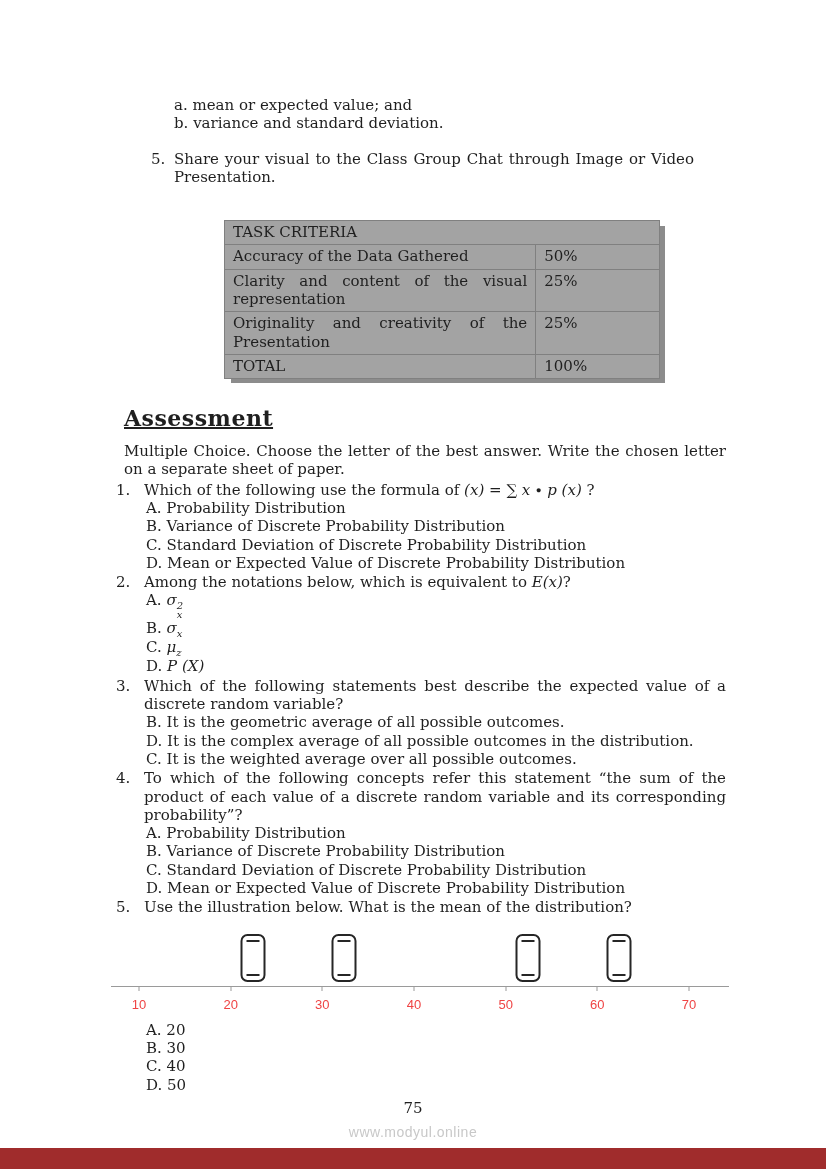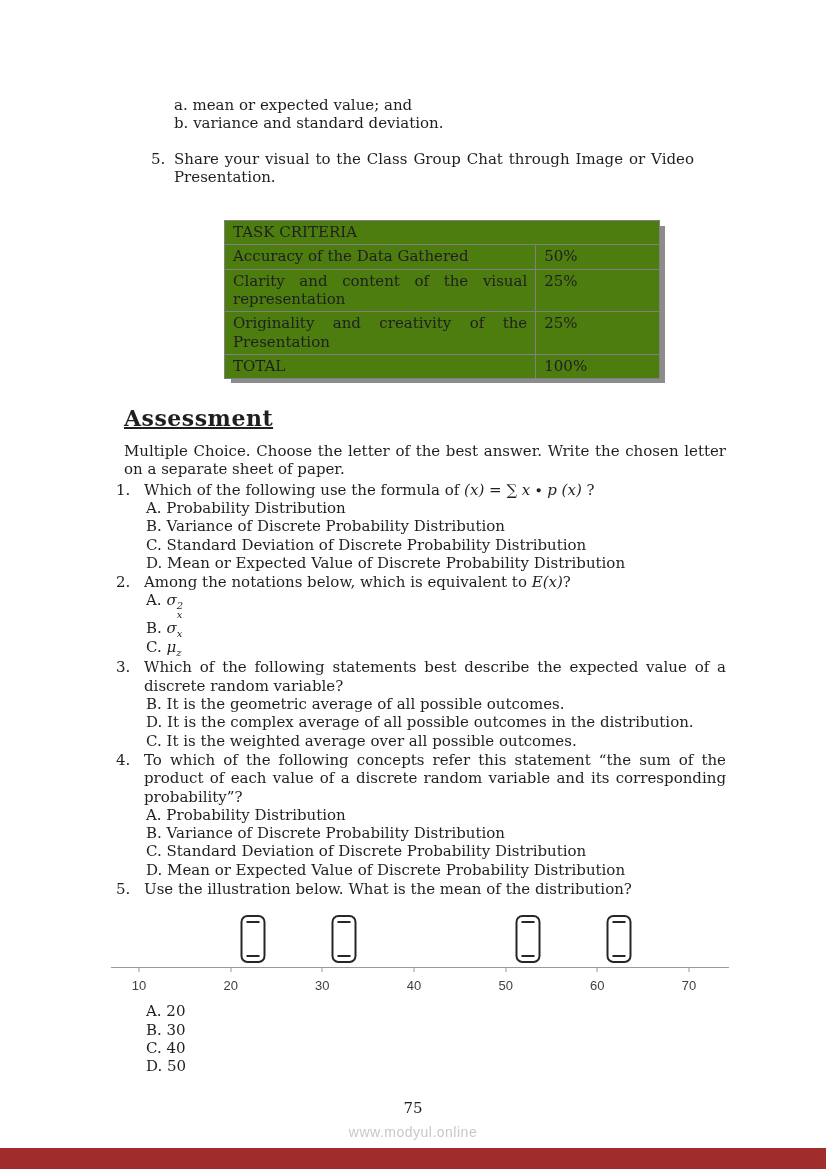--- a/index.html
+++ b/index.html
@@ -23,21 +23,21 @@
 
   .top-list{margin-left:58px;}
   .step{display:flex;margin-top:17px;margin-left:35px;}
   .step-num{width:23px;flex:none;}
   .step-text{max-width:520px;text-align:justify;}
 
   table.task-table{
     margin:34px 0 0 108px;
     border-collapse:collapse;
     width:436px;
-    background:#4d7c0f;
+    background:#a3a3a3;
     box-shadow:6px 5px 0 -1px var(--table-shadow);
   }
   table.task-table td{
     border:1px solid var(--table-border);
     padding:2px 8px 3px 8px;
     vertical-align:top;
     font-size:15px;
   }
   td.tt-head{font-size:15px;}
   td.tt-criteria{width:312px;text-align:justify;}
@@ -66,21 +66,21 @@
     font-size:10px;line-height:.9;vertical-align:-4px;font-style:italic;
   }
   .supsub span:empty{display:none;}
 
   .illustration{position:relative;height:88px;margin:10px 0 6px 23px;}
   .axis{position:absolute;left:0;top:0;width:550px;height:100%;}
   .axis-line{position:absolute;left:-28px;right:-40px;bottom:28px;height:1px;background:#9a9a9a;}
   .tick-mark{position:absolute;bottom:24px;width:1px;height:5px;background:#9a9a9a;transform:translateX(-50%);}
   .tick-label{
     position:absolute;bottom:2px;transform:translateX(-50%);
-    font-family:"Liberation Sans", sans-serif;font-size:13px;color:#404040;
+    font-family:"Liberation Sans", sans-serif;font-size:13px;color:#ef4444;
   }
   .phone-icon{
     position:absolute;bottom:33px;width:25px;height:48px;transform:translateX(-50%);
     border:2px solid #262626;border-radius:7px;background:#fff;
   }
   .phone-icon::before{content:'';position:absolute;top:4px;left:4px;right:4px;height:2px;background:#262626;}
   .phone-icon::after{content:'';position:absolute;bottom:4px;left:4px;right:4px;height:2px;background:#262626;}
 
   .choices-q5{margin:4px 0 0 30px;}
 
@@ -158,20 +158,21 @@
         <div class="choice"><span>A.</span>&nbsp;<span class="mathvar">σ</span><span class="supsub">
               <span>2</span>
               <span>x</span>
             </span></div>
         <div class="choice"><span>B.</span>&nbsp;<span class="mathvar">σ</span><span class="supsub">
               <span>x</span>
             </span></div>
         <div class="choice"><span>C.</span>&nbsp;<span class="mathvar">μ</span><span class="supsub">
               <span>z</span>
             </span></div>
+        <div class="choice"><span>D.</span>&nbsp;<span class="mathvar">P (X)</span><span class="supsub"></span></div>
       </div>
     </div>
   </div>
 
   <div class="question">
     <span class="q-num">3.</span>
     <div class="q-content">
       <div class="q-text">Which of the following statements best describe the expected value of a discrete random variable?</div>
       <div class="choices">
         <div class="choice">B. It is the geometric average of all possible outcomes.</div>

